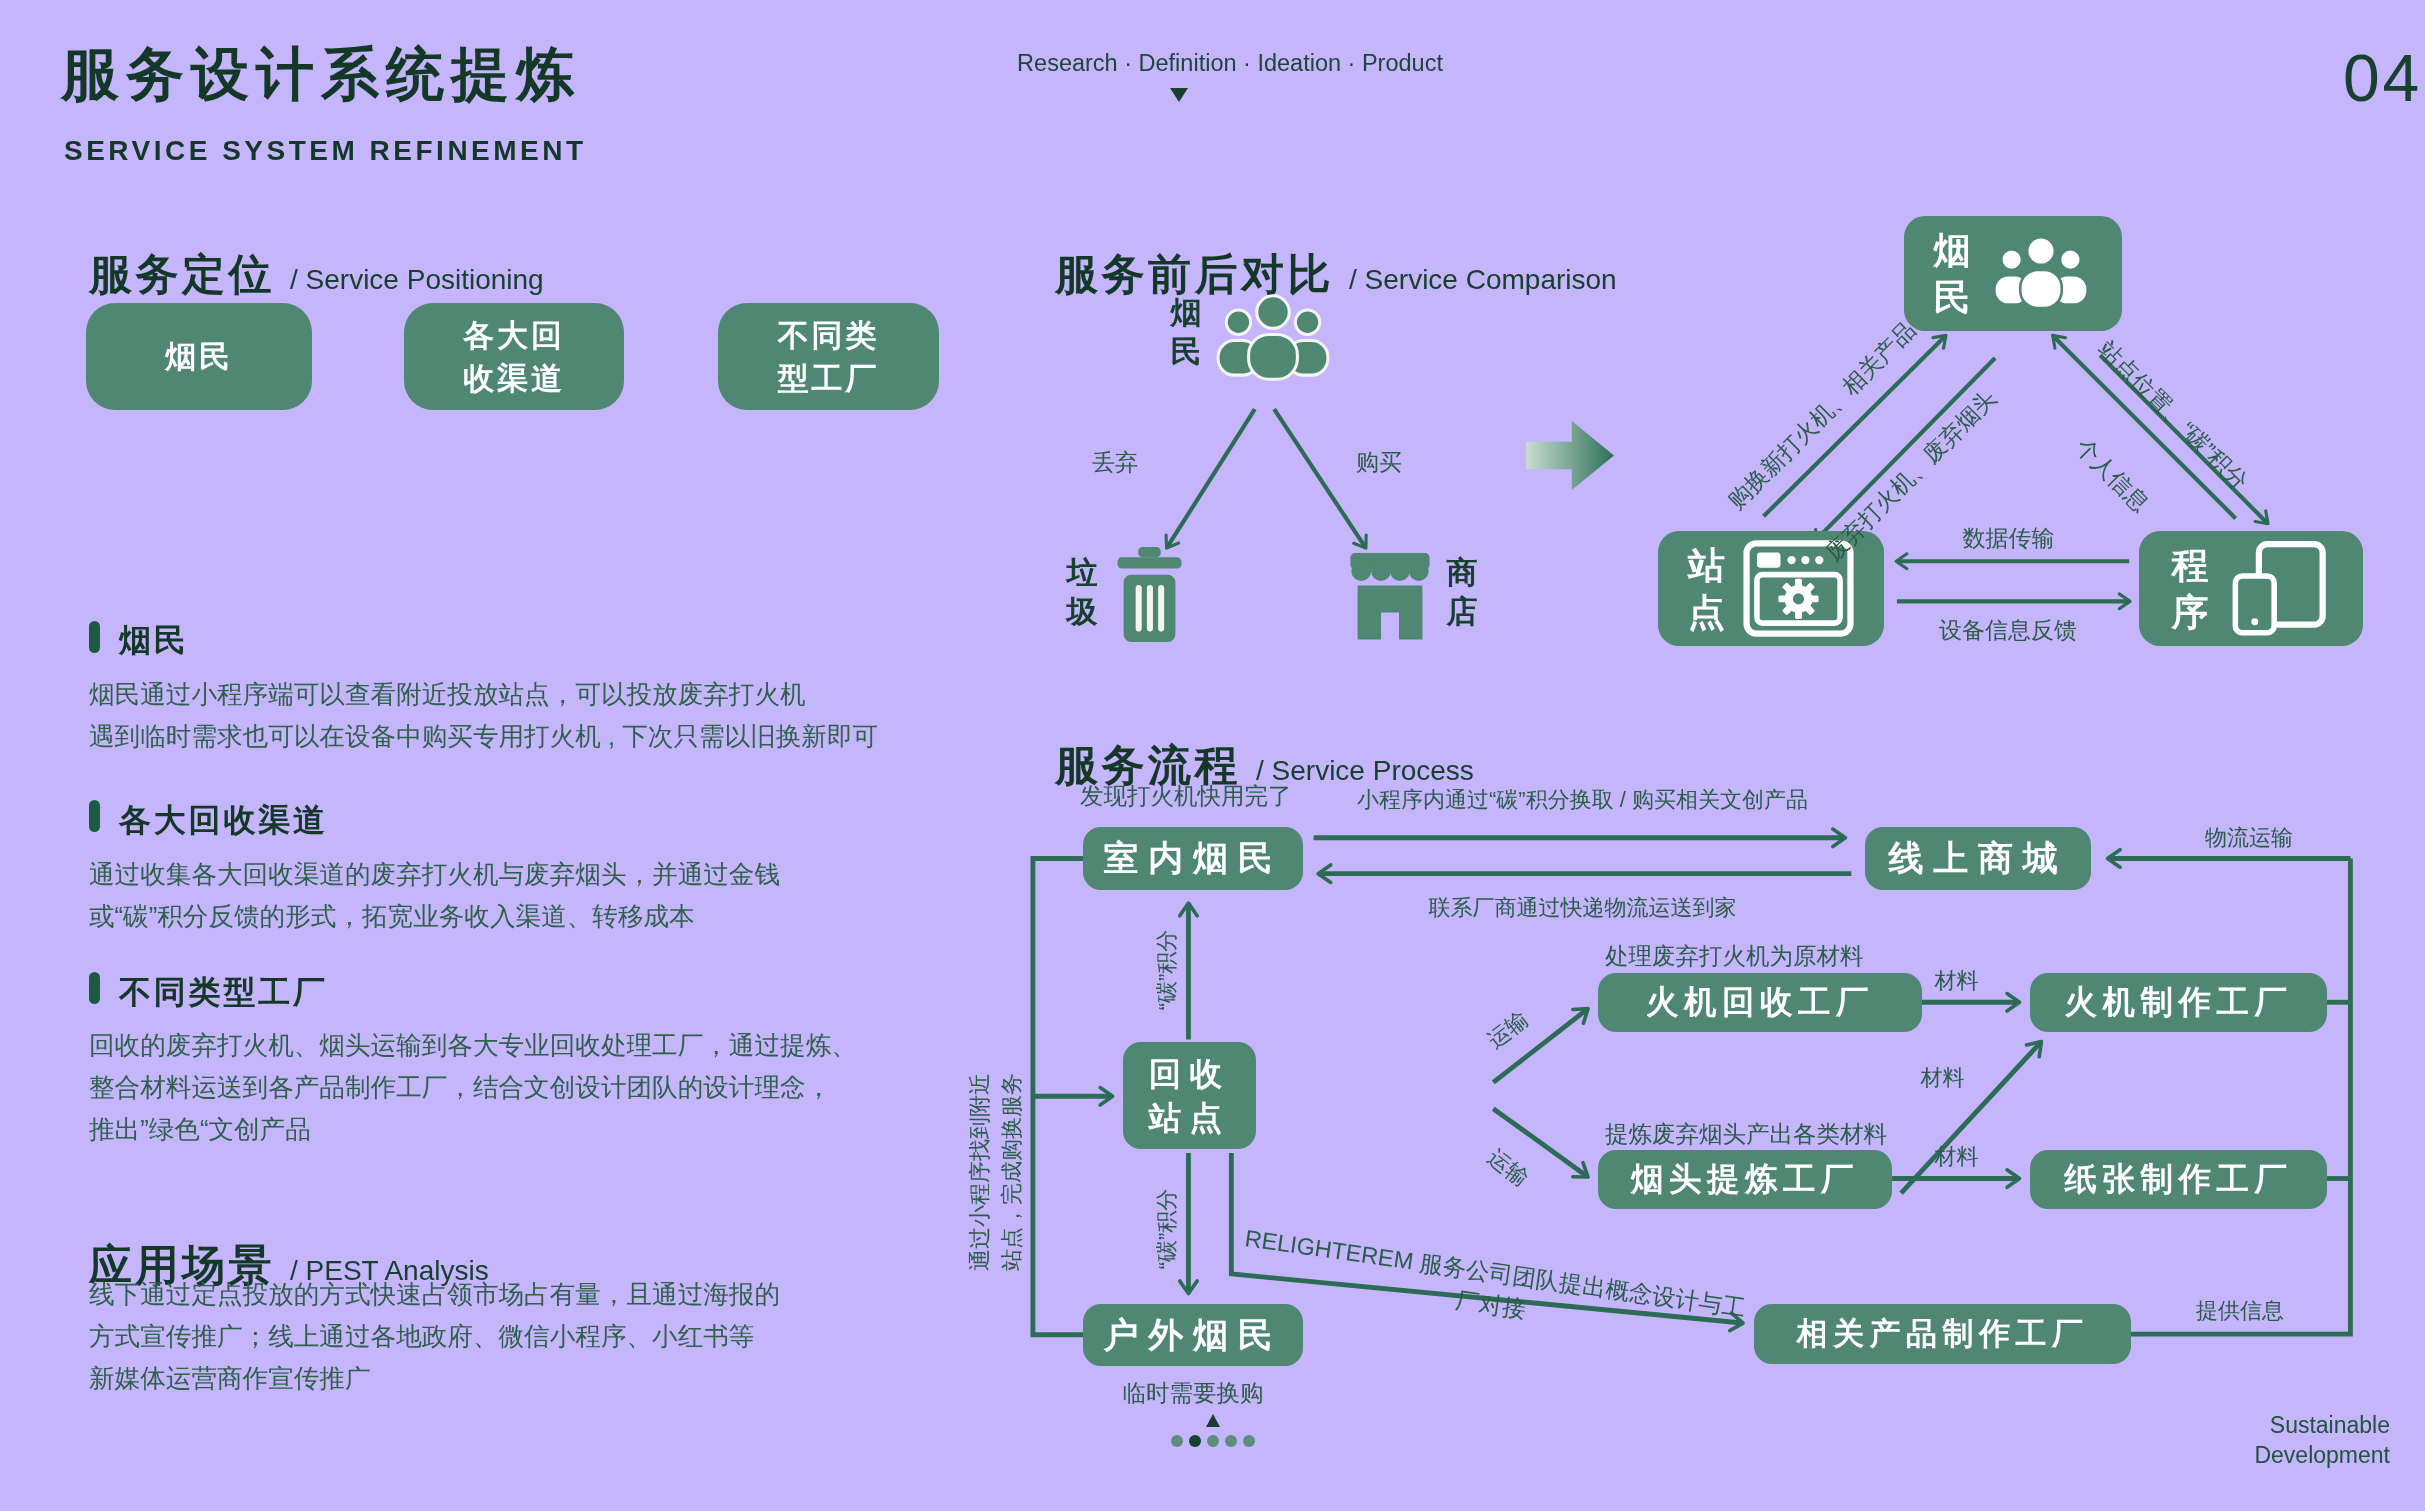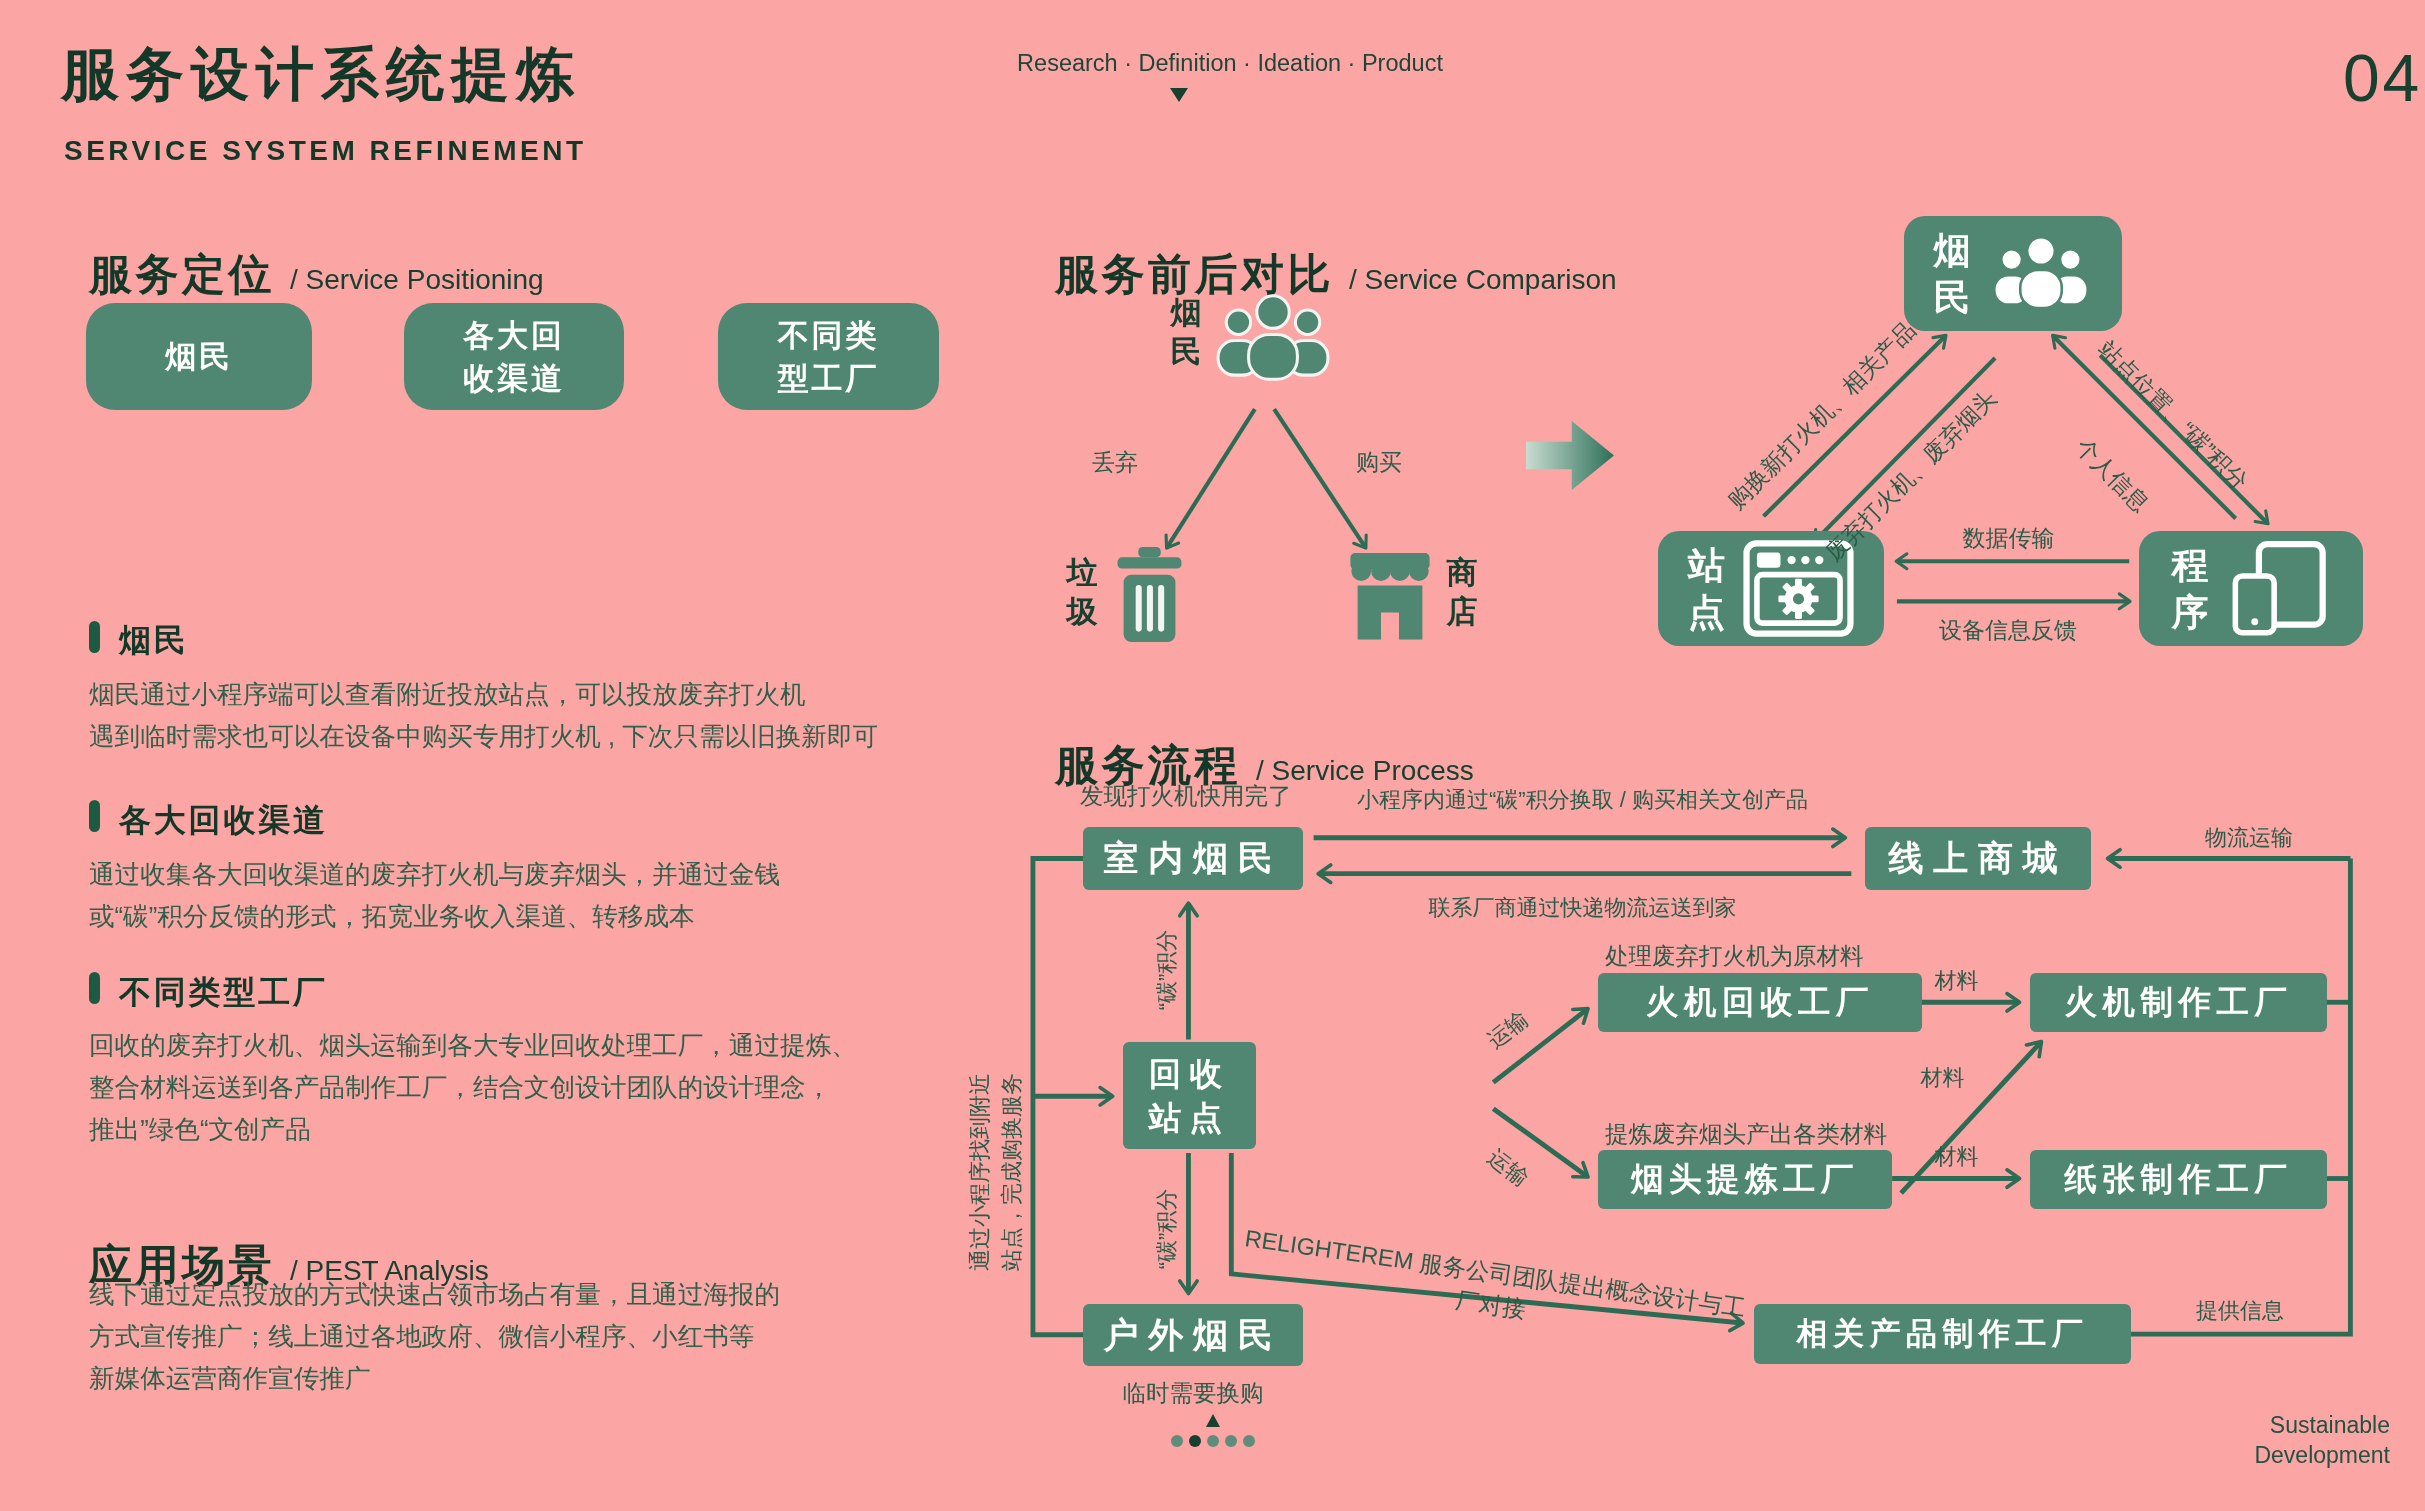--- a/index.html
+++ b/index.html
@@ -1,16 +1,16 @@
 <!DOCTYPE html>
 <html style="font-size:11px"><head>
 <meta charset="utf-8">
 <style>
   html,body{margin:0;padding:0;background:#e8e9e7;}
-  #page{position:relative;width:2426px;height:1511px;background:#fca5a5;overflow:hidden;
+  #page{position:relative;width:2426px;height:1511px;background:#c4b5fd;overflow:hidden;
         font-family:"Liberation Sans",sans-serif;color:#17402f;}
   .abs{position:absolute;}
   .pre{white-space:pre-line;}
   .overlay{position:absolute;left:0;top:0;width:2426px;height:1511px;pointer-events:none;}
   .overlay line,.overlay polyline{stroke:#2c6b54;}
 
   
   .main-title{font-size:58px;font-weight:bold;letter-spacing:7px;color:#143827;}
   .main-sub{font-size:28px;font-weight:600;letter-spacing:3.5px;color:#143827;}
   .topnav{font-size:23.5px;font-weight:500;color:#1d4636;text-align:center;}
@@ -31,21 +31,21 @@
   
   .stacklbl{font-size:31px;font-weight:bold;line-height:39px;text-align:center;color:#17402f;}
   .smalllbl{font-size:23px;color:#2a5c47;}
   .card{background:#4f8772;border-radius:21px;display:flex;align-items:center;justify-content:center;gap:18px;color:#fff;}
   .cardtxt{font-size:37px;font-weight:bold;line-height:47px;text-align:center;}
   .rot{transform-origin:center center;}
   .grad-arrow{background:linear-gradient(90deg,#c9dcd2,#2d7058);
               clip-path:polygon(0% 30%,52% 30%,52% 0%,100% 50%,52% 100%,52% 70%,0% 70%);}
 
   
-  .node{background:#4f8772;color:#fff;border-radius:6px;display:flex;align-items:center;justify-content:center;
+  .node{background:#4f8772;color:#fff;border-radius:18px;display:flex;align-items:center;justify-content:center;
         font-weight:bold;text-align:center;}
   .n4{font-size:35px;letter-spacing:9.7px;}
   .n6{font-size:32.5px;letter-spacing:5.5px;}
   .n8{font-size:31px;letter-spacing:5.5px;}
   .nst{font-size:32.5px;letter-spacing:8.3px;line-height:44px;}
   .flowlbl{font-size:22px;color:#2a5c47;}
   .flowlbl-c{text-align:center;}
 
   
   .dot{width:12.4px;height:12.4px;border-radius:50%;background:#5f8d7b;display:inline-block;margin-right:5.5px;}

